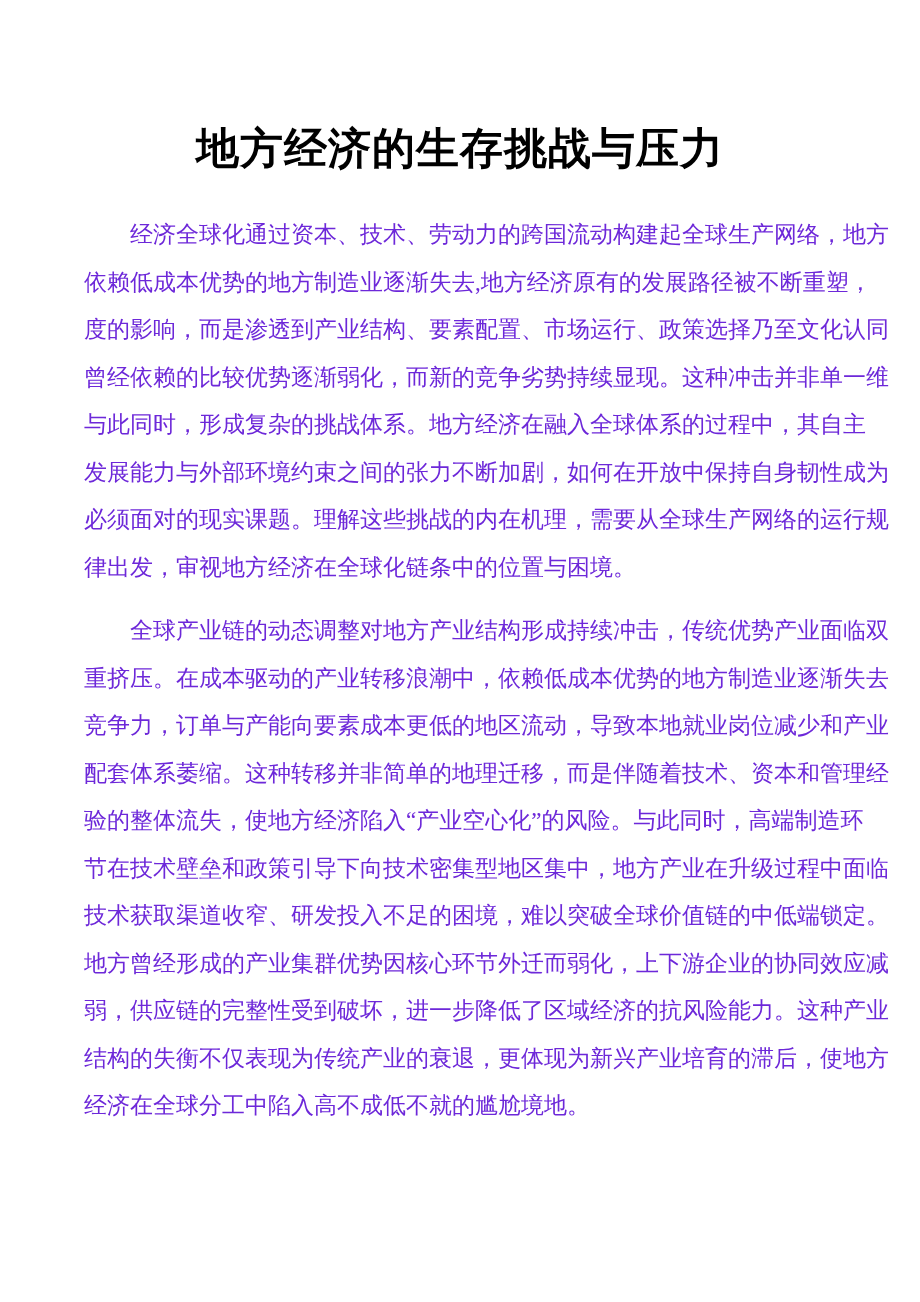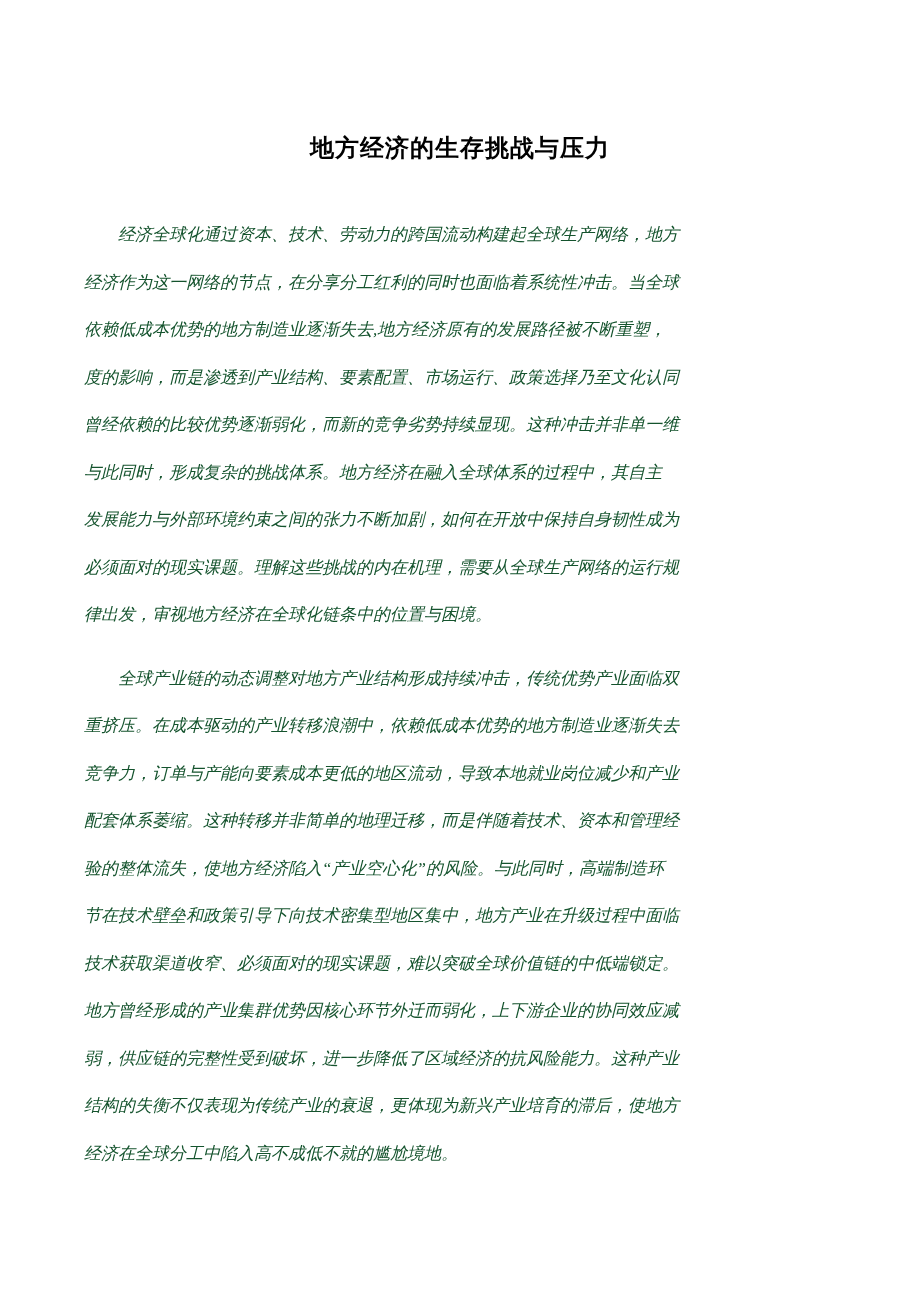--- a/index.html
+++ b/index.html
@@ -22,33 +22,32 @@
   }
   .doc-title {
     position: absolute;
     top: 126px;
     left: 0;
     width: 920px;
     margin: 0;
     text-align: center;
     font-family: "Liberation Sans", "DejaVu Sans", sans-serif;
     font-weight: 900;
-    font-size: 24px;
+    font-size: 43px;
     line-height: 44px;
     letter-spacing: 1px;
     color: #000000;
   }
   .doc-body {
     position: absolute;
     top: 211px;
     left: 84px;
     width: 806px;
-    font-size: 17px;
-    color: #14532d;
-    font-style: italic;
+    font-size: 23px;
+    color: #6d28d9;
   }
   .para {
     margin: 0 0 16px 0;
     padding: 0;
   }
   .line {
     line-height: 47.5px;
     height: 47.5px;
     white-space: nowrap;
     text-align: left;
@@ -59,36 +58,35 @@
   }
 </style>
 </head>
 <body>
 
 <div class="page">
   <h1 class="doc-title">地方经济的生存挑战与压力</h1>
   <div class="doc-body">
       <div class="para">
         <div class="line">经济全球化通过资本、技术、劳动力的跨国流动构建起全球生产网络，地方</div>
-        <div class="line">经济作为这一网络的节点，在分享分工红利的同时也面临着系统性冲击。当全球</div>
         <div class="line">依赖低成本优势的地方制造业逐渐失去,地方经济原有的发展路径被不断重塑，</div>
         <div class="line">度的影响，而是渗透到产业结构、要素配置、市场运行、政策选择乃至文化认同</div>
         <div class="line">曾经依赖的比较优势逐渐弱化，而新的竞争劣势持续显现。这种冲击并非单一维</div>
         <div class="line">与此同时，形成复杂的挑战体系。地方经济在融入全球体系的过程中，其自主</div>
         <div class="line">发展能力与外部环境约束之间的张力不断加剧，如何在开放中保持自身韧性成为</div>
         <div class="line">必须面对的现实课题。理解这些挑战的内在机理，需要从全球生产网络的运行规</div>
         <div class="line">律出发，审视地方经济在全球化链条中的位置与困境。</div>
       </div>
       <div class="para">
         <div class="line">全球产业链的动态调整对地方产业结构形成持续冲击，传统优势产业面临双</div>
         <div class="line">重挤压。在成本驱动的产业转移浪潮中，依赖低成本优势的地方制造业逐渐失去</div>
         <div class="line">竞争力，订单与产能向要素成本更低的地区流动，导致本地就业岗位减少和产业</div>
         <div class="line">配套体系萎缩。这种转移并非简单的地理迁移，而是伴随着技术、资本和管理经</div>
         <div class="line">验的整体流失，使地方经济陷入“产业空心化”的风险。与此同时，高端制造环</div>
         <div class="line">节在技术壁垒和政策引导下向技术密集型地区集中，地方产业在升级过程中面临</div>
-        <div class="line">技术获取渠道收窄、必须面对的现实课题，难以突破全球价值链的中低端锁定。</div>
+        <div class="line">技术获取渠道收窄、研发投入不足的困境，难以突破全球价值链的中低端锁定。</div>
         <div class="line">地方曾经形成的产业集群优势因核心环节外迁而弱化，上下游企业的协同效应减</div>
         <div class="line">弱，供应链的完整性受到破坏，进一步降低了区域经济的抗风险能力。这种产业</div>
         <div class="line">结构的失衡不仅表现为传统产业的衰退，更体现为新兴产业培育的滞后，使地方</div>
         <div class="line">经济在全球分工中陷入高不成低不就的尴尬境地。</div>
       </div>
     </div>
 </div>
 
 </body></html>

